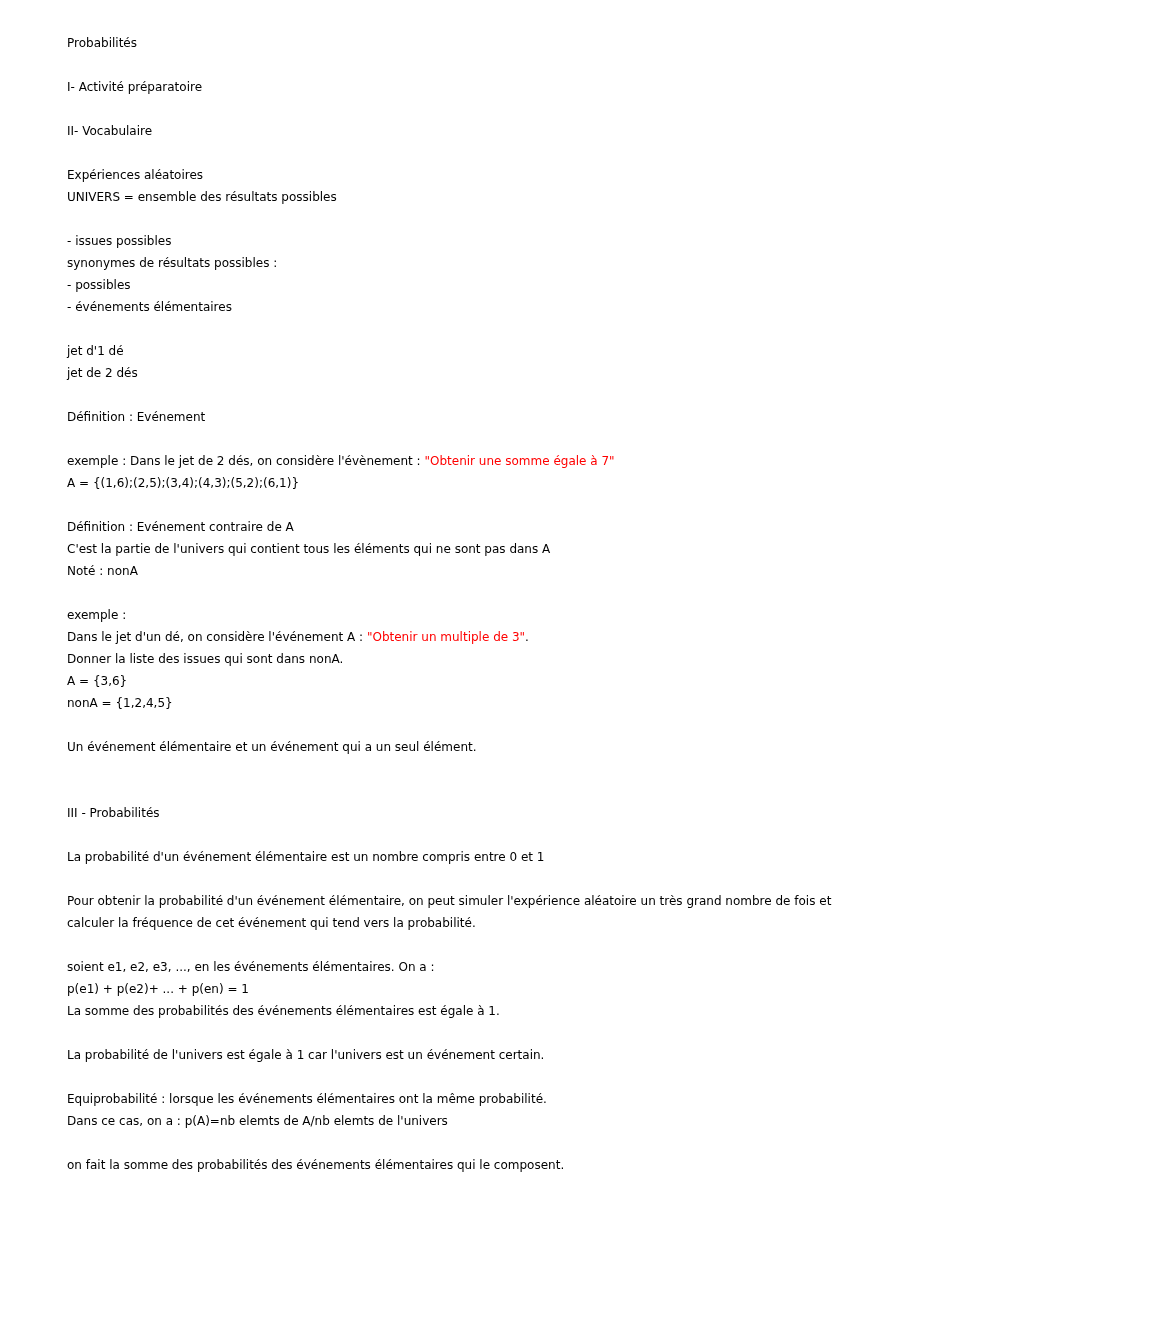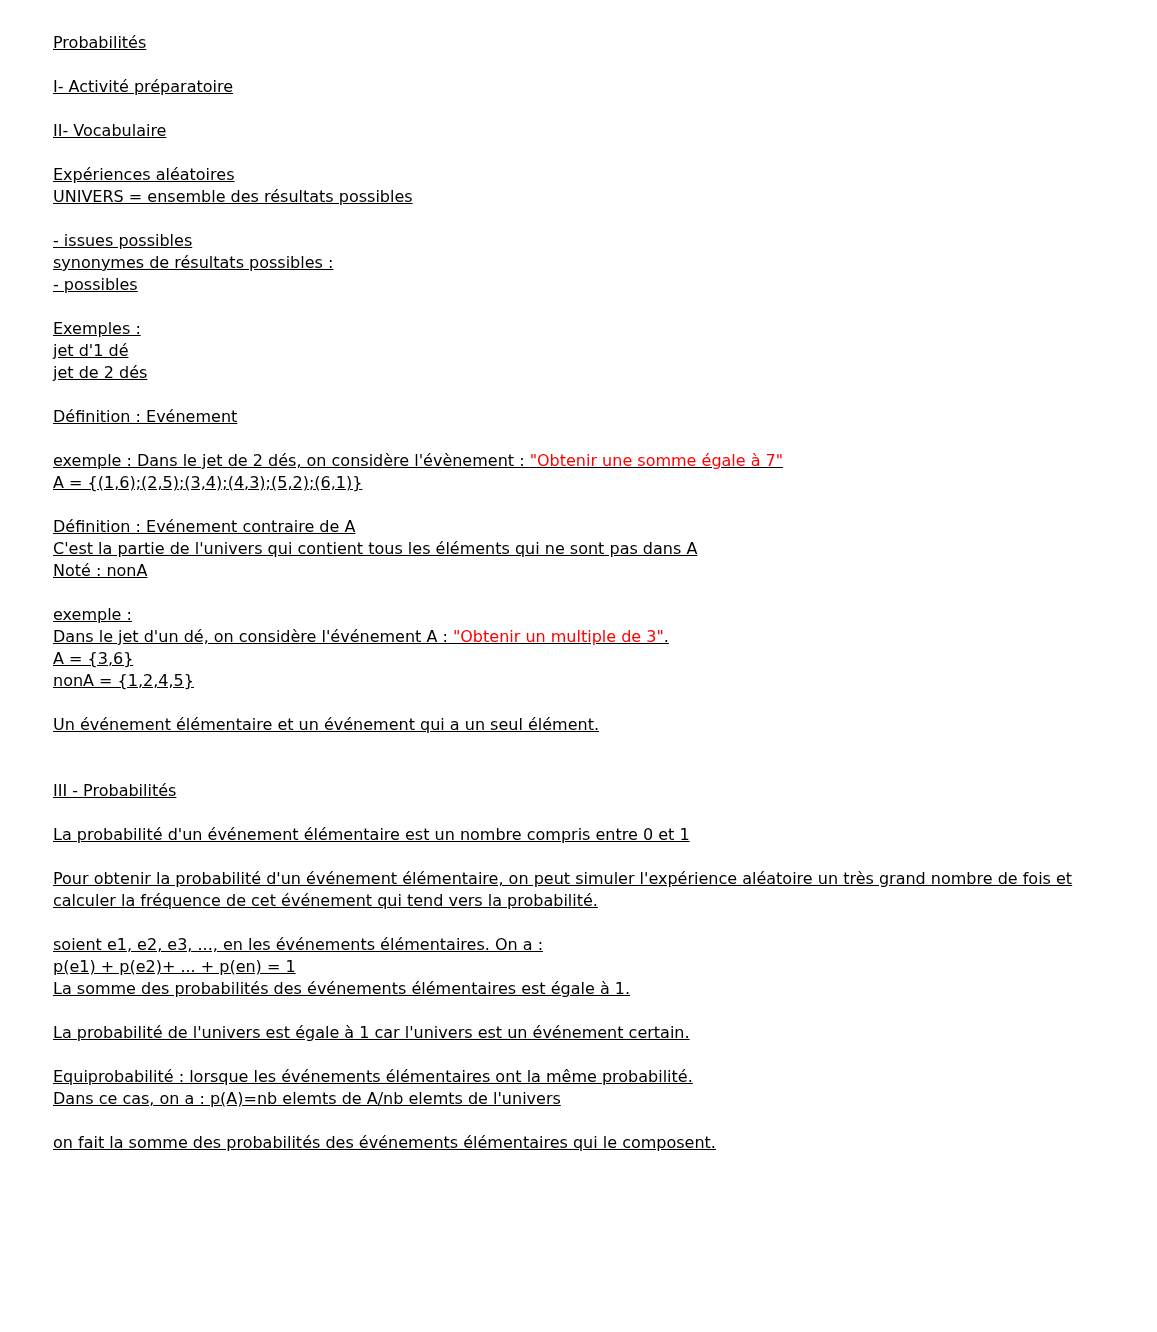--- a/index.html
+++ b/index.html
@@ -10,26 +10,25 @@
   body {
     width: 1157px;
     height: 1332px;
     position: relative;
     overflow: hidden;
     font-family: "DejaVu Sans", "Liberation Sans", sans-serif;
     color: #000000;
   }
   .doc {
     position: absolute;
-    left: 53px;
+    left: 67px;
     top: 32px;
     width: 1070px;
-    font-size: 16px;
+    font-size: 12px;
     line-height: 22px;
-    text-decoration: underline;
   }
   .line {
     white-space: pre;
     height: 22px;
   }
   .red {
     color: #ff0000;
   }
 </style>
 </head>
@@ -41,36 +40,37 @@
     <div class="line"><span class="">I- Activité préparatoire</span></div>
     <div class="line"></div>
     <div class="line"><span class="">II- Vocabulaire</span></div>
     <div class="line"></div>
     <div class="line"><span class="">Expériences aléatoires</span></div>
     <div class="line"><span class="">UNIVERS = ensemble des résultats possibles</span></div>
     <div class="line"></div>
     <div class="line"><span class="">- issues possibles</span></div>
     <div class="line"><span class="">synonymes de résultats possibles :</span></div>
     <div class="line"><span class="">- possibles</span></div>
+    <div class="line"><span class="">- événements élémentaires</span></div>
     <div class="line"></div>
-    <div class="line"><span class="">Exemples :</span></div>
     <div class="line"><span class="">jet d'1 dé</span></div>
     <div class="line"><span class="">jet de 2 dés</span></div>
     <div class="line"></div>
     <div class="line"><span class="">Définition : Evénement</span></div>
     <div class="line"></div>
     <div class="line"><span class="">exemple : Dans le jet de 2 dés, on considère l'évènement : </span><span class="red">"Obtenir une somme égale à 7"</span></div>
     <div class="line"><span class="">A = {(1,6);(2,5);(3,4);(4,3);(5,2);(6,1)}</span></div>
     <div class="line"></div>
     <div class="line"><span class="">Définition : Evénement contraire de A</span></div>
     <div class="line"><span class="">C'est la partie de l'univers qui contient tous les éléments qui ne sont pas dans A</span></div>
     <div class="line"><span class="">Noté : nonA</span></div>
     <div class="line"></div>
     <div class="line"><span class="">exemple :</span></div>
     <div class="line"><span class="">Dans le jet d'un dé, on considère l'événement A : </span><span class="red">"Obtenir un multiple de 3"</span><span class="">.</span></div>
+    <div class="line"><span class="">Donner la liste des issues qui sont dans nonA.</span></div>
     <div class="line"><span class="">A = {3,6}</span></div>
     <div class="line"><span class="">nonA = {1,2,4,5}</span></div>
     <div class="line"></div>
     <div class="line"><span class="">Un événement élémentaire et un événement qui a un seul élément.</span></div>
     <div class="line"></div>
     <div class="line"></div>
     <div class="line"><span class="">III - Probabilités</span></div>
     <div class="line"></div>
     <div class="line"><span class="">La probabilité d'un événement élémentaire est un nombre compris entre 0 et 1</span></div>
     <div class="line"></div>

